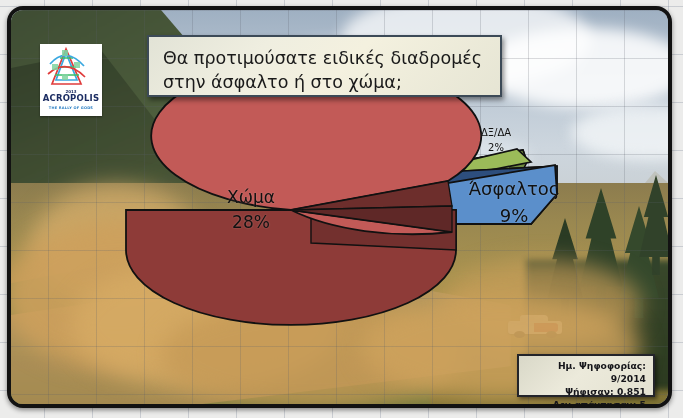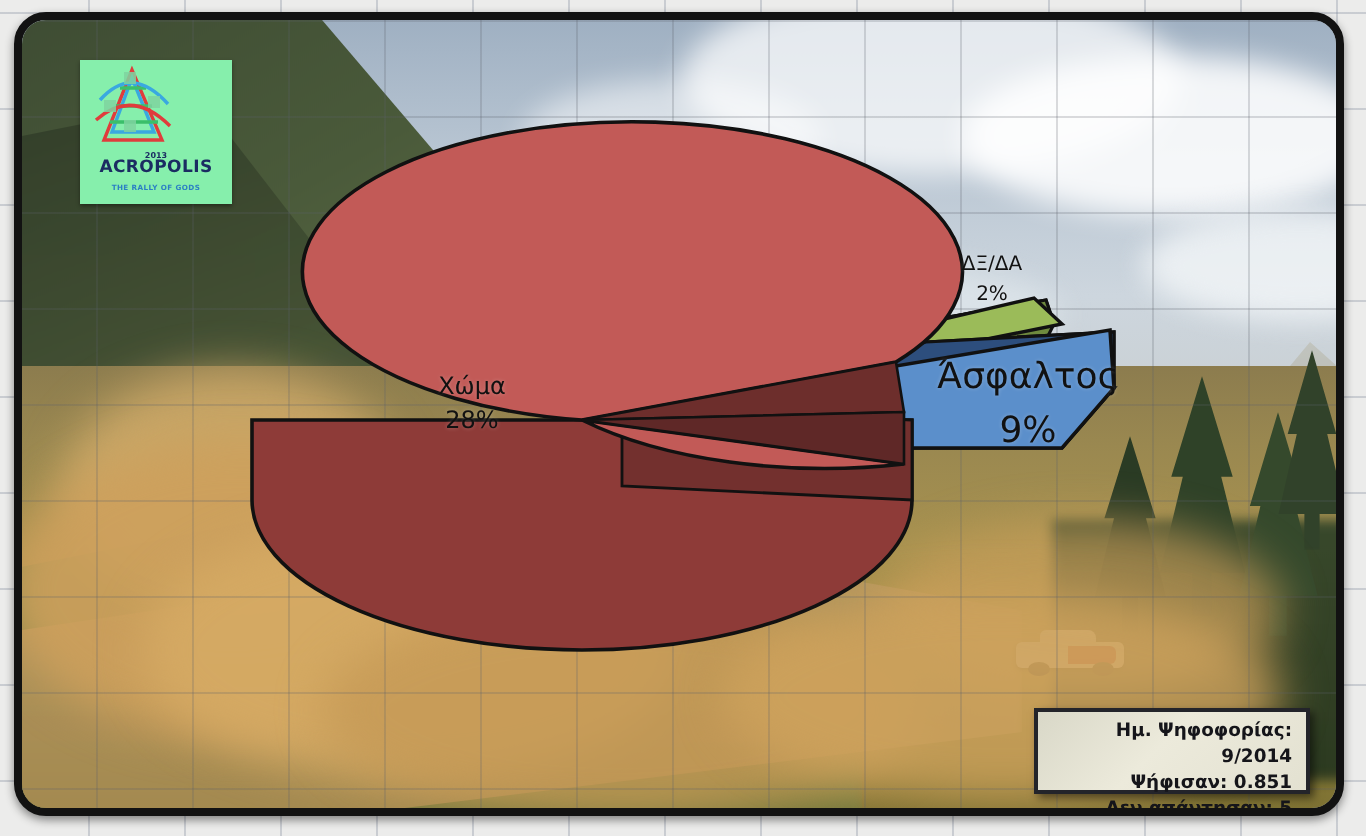--- a/index.html
+++ b/index.html
@@ -93,21 +93,21 @@
   .inner-grid{
     position:absolute;inset:0;pointer-events:none;
     background-image:
       linear-gradient(to right, rgba(90,95,105,.22) 1px, transparent 1px),
       linear-gradient(to bottom, rgba(90,95,105,.22) 1px, transparent 1px);
     background-size:48px 48px;
     background-position:-11px 0px;
   }
 
   
-  .logo{position:absolute;left:29px;top:20px;width:76px;height:72px;background:#86efac;
+  .logo{position:absolute;left:29px;top:34px;width:62px;height:72px;background:#ffffff;
     box-shadow:0 1px 2px rgba(0,0,0,.4);}
   .logo svg{display:block;}
   .logo-word{position:absolute;left:0;right:0;bottom:13px;text-align:center;
     font-size:8.5px;font-weight:bold;color:#1b2c62;letter-spacing:.2px;
     font-family:"DejaVu Sans","Liberation Sans",sans-serif;}
   .logo-year{position:absolute;left:0;right:0;bottom:22px;text-align:center;
     font-size:4px;font-weight:bold;color:#1b2c62;}
   .logo-tag{position:absolute;left:0;right:0;bottom:6px;text-align:center;
     font-size:3.6px;font-weight:bold;color:#2b7fc4;letter-spacing:.2px;}
 
@@ -126,21 +126,21 @@
 
   
   .chart{position:absolute;left:0;top:0;width:665px;height:402px;}
   .chart svg{position:absolute;left:0;top:0;}
 
   .slice-label{
     position:absolute;text-align:center;color:#111;
     font-family:"DejaVu Sans","Liberation Sans",sans-serif;
     text-shadow:0 0 2px rgba(255,255,255,.25);
   }
-  .lbl-choma{left:165px;top:175px;width:120px;font-size:12px;line-height:1.45;}
+  .lbl-choma{left:180px;top:175px;width:120px;font-size:17px;line-height:1.45;}
   .lbl-asf{left:443px;top:165px;width:120px;font-size:18px;line-height:1.5;}
   .lbl-dxda{left:430px;top:115px;width:110px;font-size:10px;line-height:1.5;font-weight:normal;}
 
   
   .infobox{
     position:absolute;left:506px;top:344px;width:138px;height:43px;
     border:2px solid #23242a;
     background:linear-gradient(135deg,#d9d8c8 0%,#eceadb 45%,#e3e1d1 100%);
     box-shadow:2px 2px 4px rgba(0,0,0,.5);
     box-sizing:border-box;padding:3px 7px 0 5px;text-align:right;
@@ -256,20 +256,24 @@
           <rect x="12" y="20" width="6" height="6"></rect>
           <rect x="34" y="18" width="6" height="6"></rect>
           <rect x="22" y="30" width="6" height="6"></rect>
         </g>
       </svg>
       <div class="logo-year">2013</div>
       <div class="logo-word">ACROPOLIS</div>
       <div class="logo-tag">THE RALLY OF GODS</div>
     </div>
 
+    <div class="titlebox">
+      <div>Θα προτιμούσατε  ειδικές διαδρομές</div>
+      <div>στην άσφαλτο  ή στο χώμα;</div>
+    </div>
 
     <div class="infobox">
       <div>Ημ. Ψηφοφορίας: 9/2014</div>
       <div>Ψήφισαν: 0.851</div>
       <div>Δεν απάντησαν: 5</div>
     </div>
 
   </div>
 </div>
 

